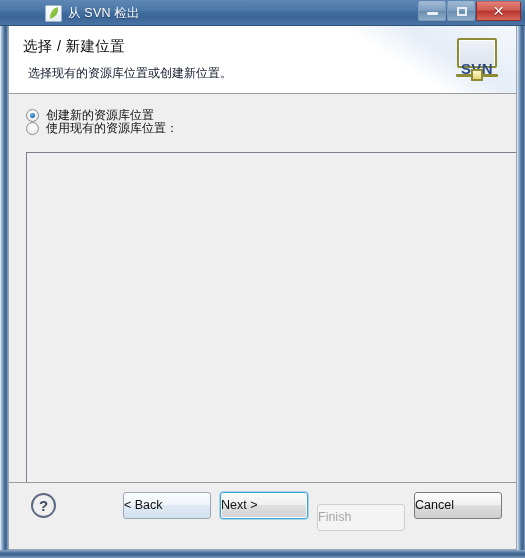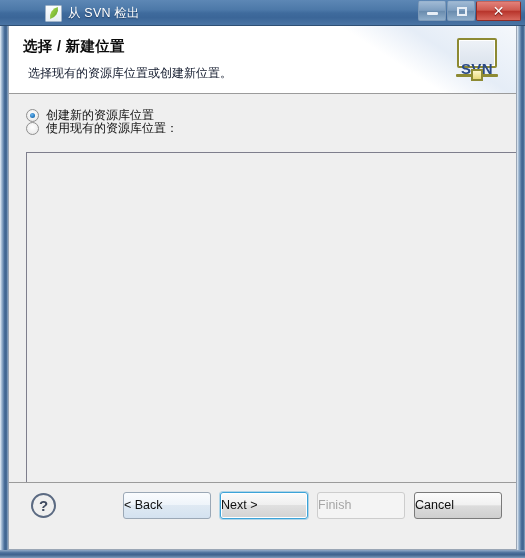--- a/index.html
+++ b/index.html
@@ -150,21 +150,21 @@
     right: -40px; top: -30px;
     width: 230px; height: 130px;
     background: linear-gradient(205deg, rgba(208,222,240,0) 0%, rgba(208,222,240,.55) 45%, rgba(255,255,255,0) 62%);
     transform: rotate(8deg);
     pointer-events: none;
   }
   #header-title {
     position: absolute;
     left: 14px; top: 11px;
     font-size: 14.5px;
-    font-weight: bold;
+    font-weight: normal;
     color: #0b0b0b;
     letter-spacing: .3px;
   }
   #header-subtitle {
     position: absolute;
     left: 19px; top: 39px;
     font-size: 12px;
     color: #0f172a;
   }
 
@@ -308,20 +308,21 @@
   }
   .btn.default {
     background: linear-gradient(180deg,#fbfbfb 0%, #efefef 48%, #e0e0e0 50%, #d2d2d2 100%);
     border: 1px solid #3ca3d8;
     box-shadow: inset 0 0 0 1px #ffffff, 0 0 0 1px rgba(60,163,216,.35);
   }
   .btn.disabled {
     color: #a6a6a6;
     background: #f4f4f4;
     border: 1px solid #cdcdcd;
+    margin-top: 12px;
   }
   .btn.plain {
     background: linear-gradient(180deg,#fcfcfc 0%, #f1f1f1 46%, #dcdcdc 52%, #cfcfcf 100%);
     border: 1px solid #7a7a7a;
   }
 </style>
 </head>
 <body>
 
 <div id="window">

